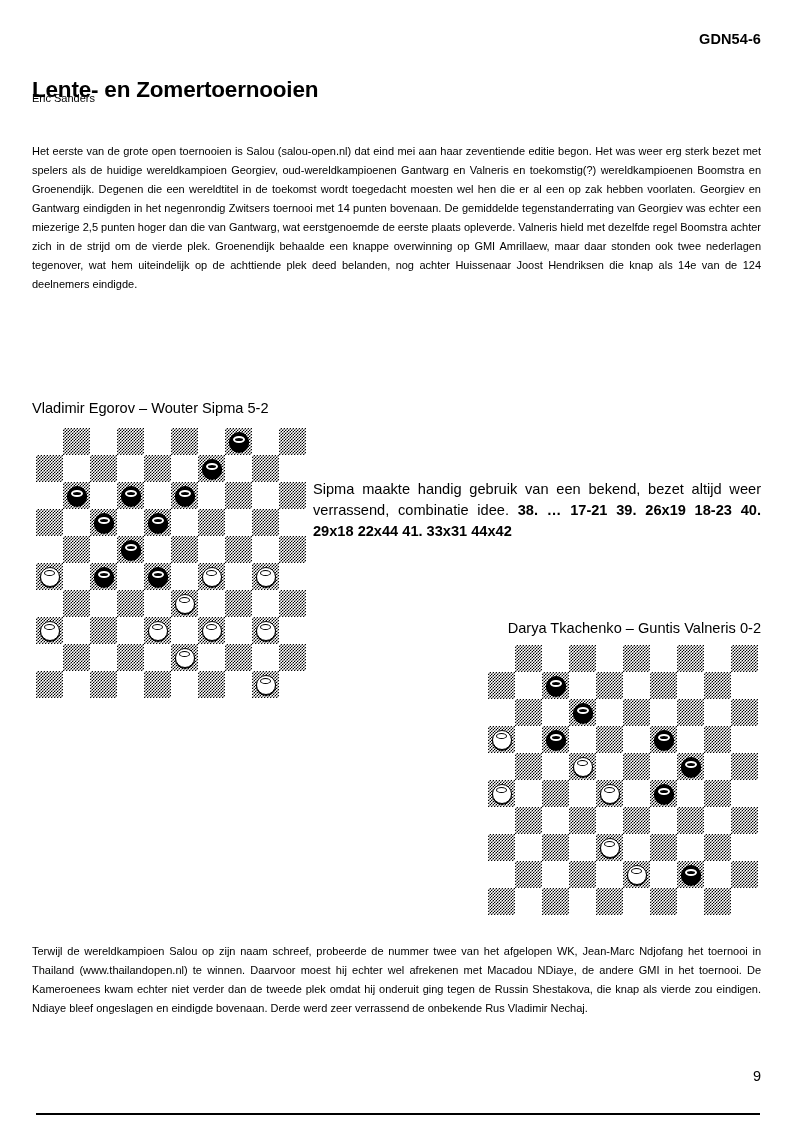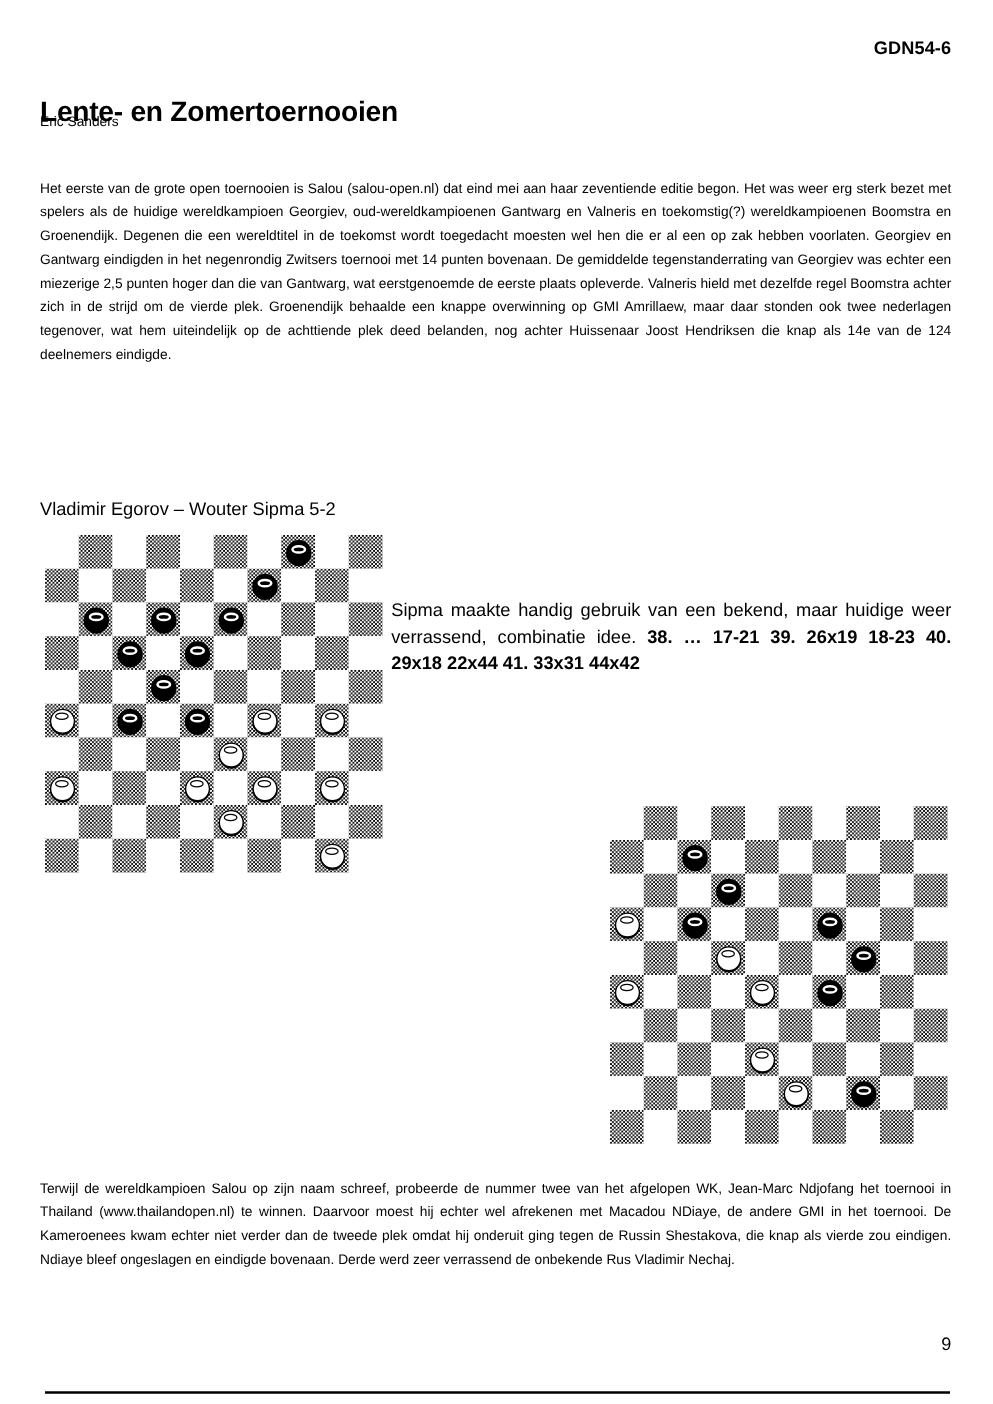--- a/index.html
+++ b/index.html
@@ -316,23 +316,24 @@
       <div class="sq light"></div>
       <div class="sq dark"></div>
       <div class="sq light"></div>
       <div class="sq dark">
         <div class="piece white"></div>
       </div>
       <div class="sq light"></div>
     </div>
 
   <p class="side-note n1">
-    <span>Sipma maakte handig gebruik van een bekend, maar huidige weer verrassend, combinatie idee. </span><b>38. … 17-21 39. 26x19 18-23 40. 29x18 22x44 41. 33x31 44x42</b>
+    <span>Sipma maakte handig gebruik van een bekend, bezet altijd weer verrassend, combinatie idee. </span><b>38. … 17-21 39. 26x19 18-23 40. 29x18 22x44 41. 33x31 44x42</b>
   </p>
 
+  <div class="game-heading g2">Darya Tkachenko – Guntis Valneris 0-2</div>
 
   <div class="board b2">
       <div class="sq light"></div>
       <div class="sq dark"></div>
       <div class="sq light"></div>
       <div class="sq dark"></div>
       <div class="sq light"></div>
       <div class="sq dark"></div>
       <div class="sq light"></div>
       <div class="sq dark"></div>

